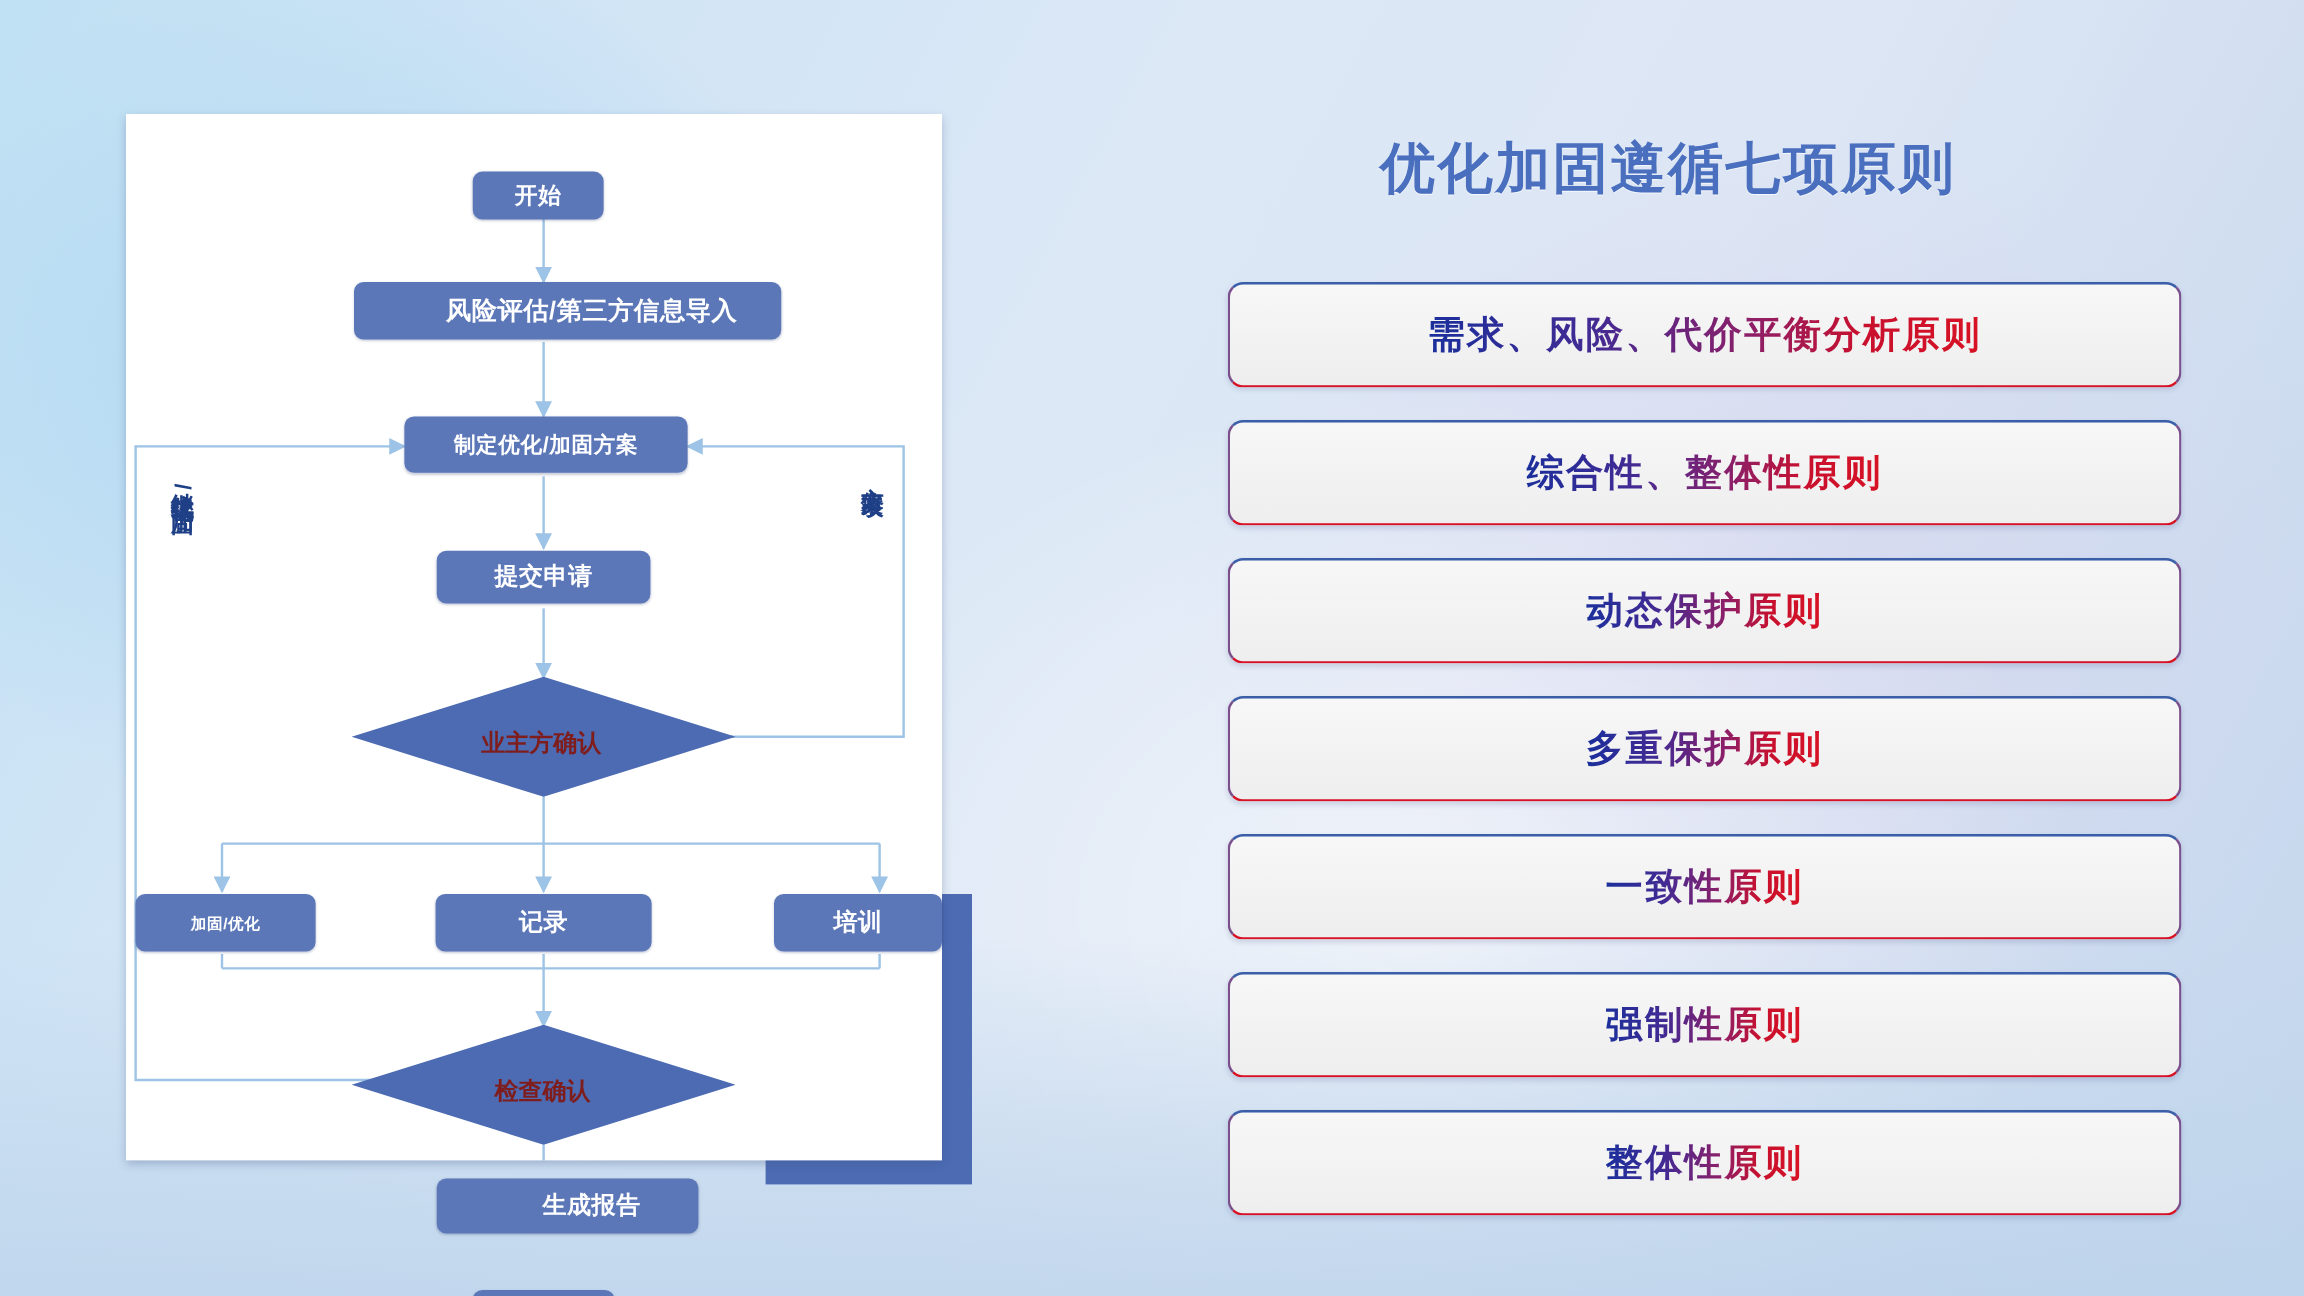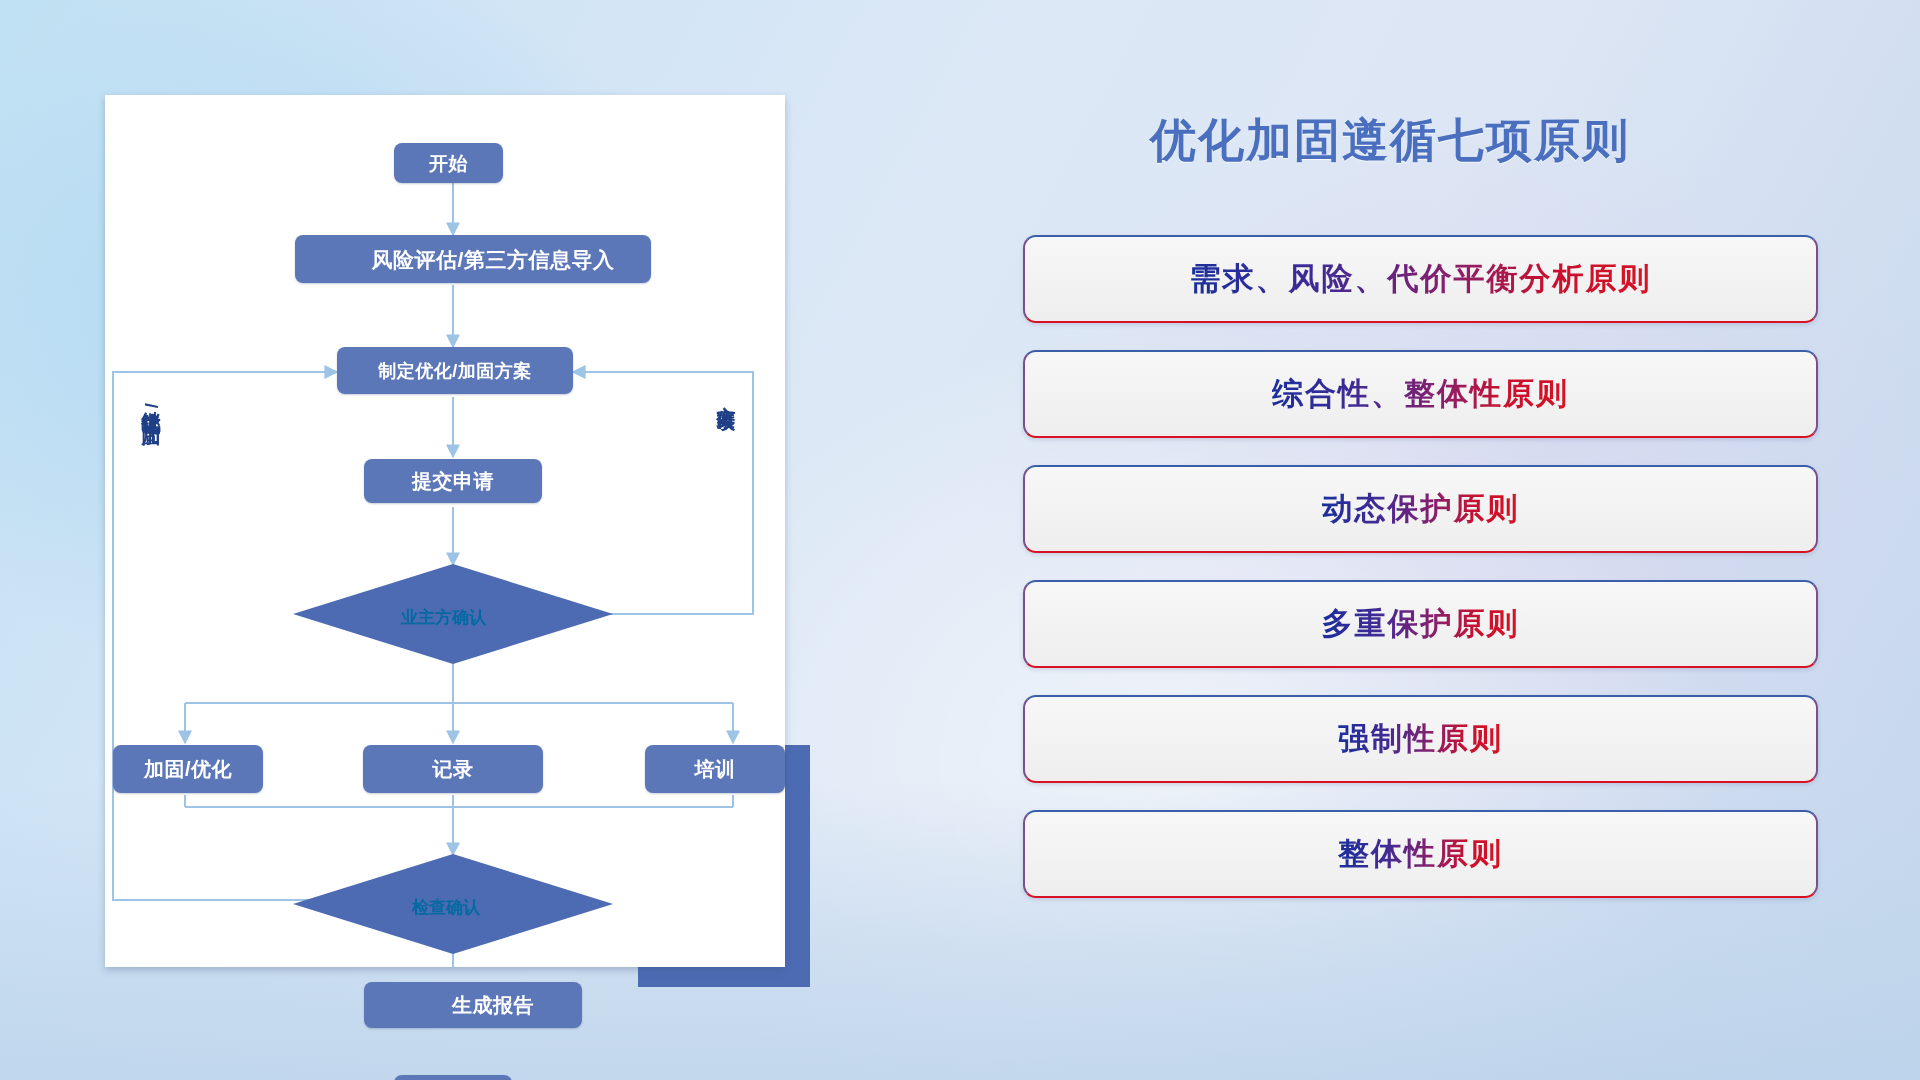--- a/index.html
+++ b/index.html
@@ -44,21 +44,21 @@
     z-index:6;white-space:nowrap;
   }
   .vlabel{
     position:absolute;writing-mode:vertical-rl;text-orientation:upright;
     color:#1f3f86;font-weight:bold;font-size:19px;letter-spacing:2px;
     z-index:6;line-height:1.05;
   }
   .vlabel.slash{text-orientation:mixed;}
 
   .dia-txt{
-    position:absolute;color:#0369a1;font-weight:bold;font-size:17px;
+    position:absolute;color:#7f1d1d;font-weight:bold;font-size:20px;
     z-index:7;white-space:nowrap;
   }
 
   
   .rtitle{
     position:absolute;left:1150px;top:110px;
     font-size:46px;font-weight:bold;letter-spacing:2px;
     color:#4a6fbe;z-index:4;white-space:nowrap;
     text-shadow:0 1px 0 rgba(255,255,255,.7);
   }
@@ -143,21 +143,21 @@
 
       <div class="node" style="left:259px;top:364px;width:178px;height:44px;font-size:20px;align-items:center;">
         <span>提交申请</span>
       </div>
 
       <svg width="320" height="100" style="position:absolute;left:188px;top:469px;z-index:6;">
         <polygon points="160,0 320,50 160,100 0,50" fill="#4c6bb3"></polygon>
       </svg>
       <div class="dia-txt" style="left:296px;top:511px;">业主方确认</div>
 
-      <div class="node" style="left:8px;top:650px;width:150px;height:48px;font-size:20px;">
+      <div class="node" style="left:8px;top:650px;width:150px;height:48px;font-size:13px;">
         <span>加固/优化</span>
       </div>
 
       <div class="node" style="left:258px;top:650px;width:180px;height:48px;font-size:20px;">
         <span>记录</span>
       </div>
 
       <div class="node" style="left:540px;top:650px;width:140px;height:48px;font-size:20px;align-items:center;">
         <span>培训</span>
       </div>
@@ -195,20 +195,23 @@
     </div>
 
     <div class="card">
       <span class="card-txt">动态保护原则</span>
     </div>
 
     <div class="card">
       <span class="card-txt">多重保护原则</span>
     </div>
 
+    <div class="card">
+      <span class="card-txt">一致性原则</span>
+    </div>
 
     <div class="card">
       <span class="card-txt">强制性原则</span>
     </div>
 
     <div class="card">
       <span class="card-txt">整体性原则</span>
     </div>
 
   </div>

